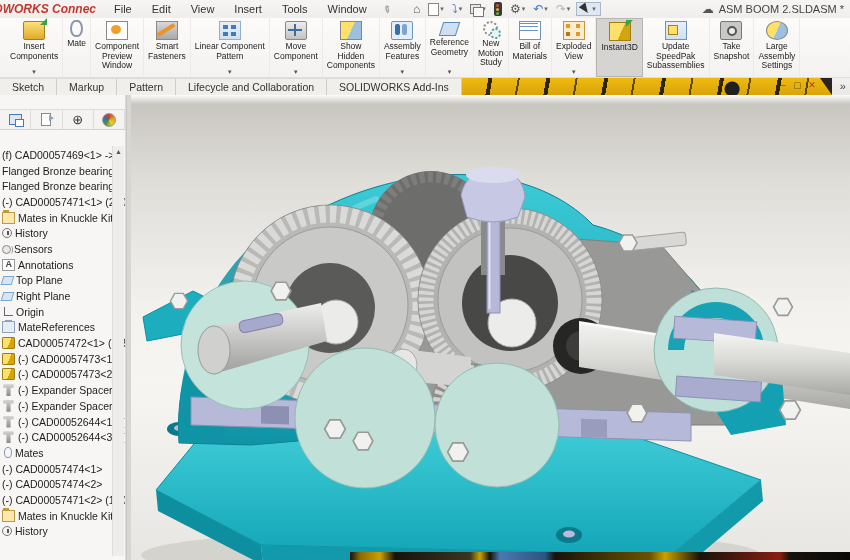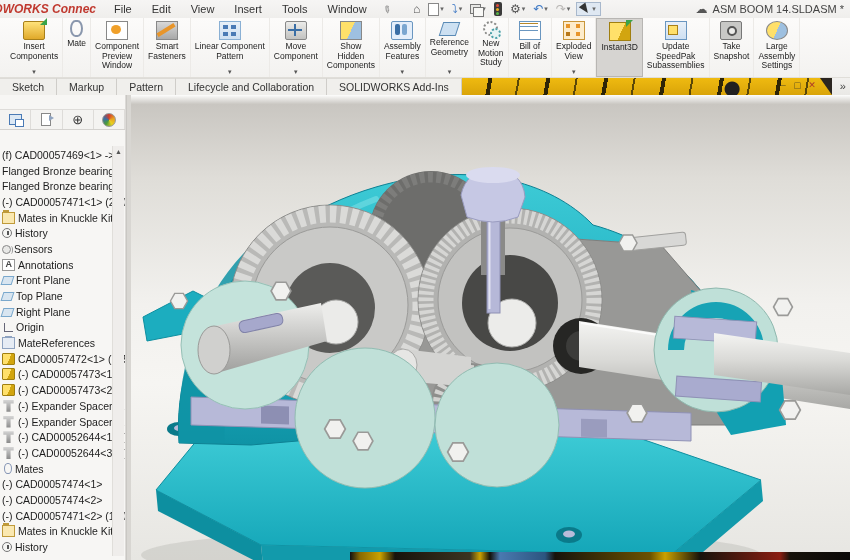--- a/index.html
+++ b/index.html
@@ -173,21 +173,21 @@
           <span class="glyph gray">↷</span>
           <span class="qcaret">▾</span>
         </span>
       <span class="cursor-box">
           <span class="cursor-arrow"></span>
           <span class="qcaret">▾</span>
         </span>
     </div>
     <div class="doc-title">
       <span class="cloud-icon">☁</span>
-      <span>ASM BOOM 14.SLDASM *</span>
+      <span>ASM BOOM 2.SLDASM *</span>
     </div>
   </div>
 
   <div class="toolbar">
 
       <div class="tbtn">
         <span class="ticon insert-components-icon"></span>
         <span class="tlabel">Insert
 Components</span>
         <span class="tcaret">▾</span>
@@ -372,24 +372,20 @@
           <div class="titem">
             <span class="ti sensors-icon"></span>
             <span class="tlab">Sensors</span>
           </div>
 
           <div class="titem">
             <span class="ti annotations-icon"></span>
             <span class="tlab">Annotations</span>
           </div>
 
-          <div class="titem">
-            <span class="ti plane-icon"></span>
-            <span class="tlab">Front Plane</span>
-          </div>
 
           <div class="titem">
             <span class="ti plane-icon"></span>
             <span class="tlab">Top Plane</span>
           </div>
 
           <div class="titem">
             <span class="ti plane-icon"></span>
             <span class="tlab">Right Plane</span>
           </div>

